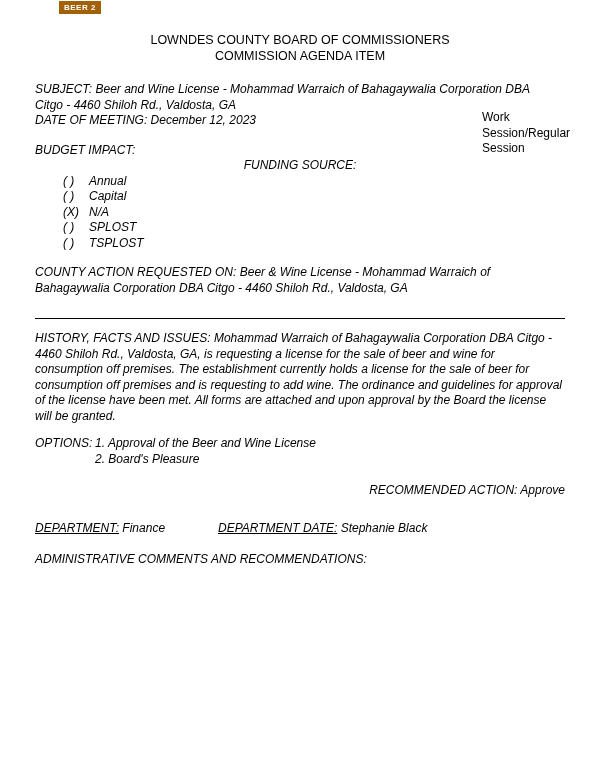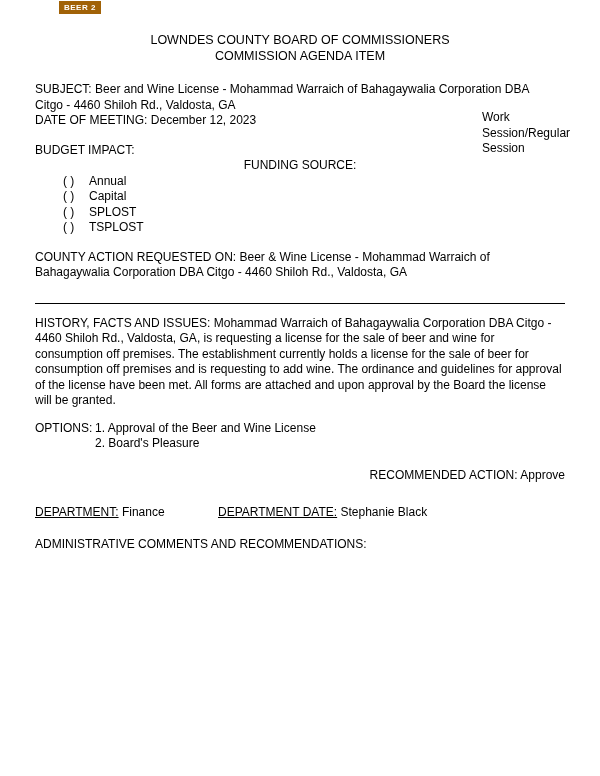--- a/index.html
+++ b/index.html
@@ -12,21 +12,21 @@
     font-size: 12px;
   }
   .page {
     position: relative;
     width: 600px;
     height: 776px;
     box-sizing: border-box;
     padding: 6px 35px 0 35px;
     background: #ffffff;
   }
-  p { margin: 0; line-height: 15.5px; }
+  p { margin: 0; line-height: 15.5px; font-style: italic; }
 
   .badge {
     position: absolute;
     top: 1px;
     left: 35px;
     background: #a16207;
     color: #ffffff;
     font-size: 8px;
     font-weight: bold;
     padding: 2px 5px;
@@ -108,20 +108,23 @@
 
   <p class="funding-label">FUNDING SOURCE:</p>
 
   <p class="fund-row">
     <span class="fund-mark">( )</span><span>Annual</span>
   </p>
   <p class="fund-row">
     <span class="fund-mark">( )</span><span>Capital</span>
   </p>
   <p class="fund-row">
+    <span class="fund-mark">(X)</span><span>N/A</span>
+  </p>
+  <p class="fund-row">
     <span class="fund-mark">( )</span><span>SPLOST</span>
   </p>
   <p class="fund-row">
     <span class="fund-mark">( )</span><span>TSPLOST</span>
   </p>
 
   <p class="county-action">
     <span>COUNTY ACTION REQUESTED ON:</span>
     <span>Beer &amp; Wine License - Mohammad Warraich of Bahagaywalia Corporation DBA Citgo - 4460 Shiloh Rd., Valdosta, GA</span>
   </p>

